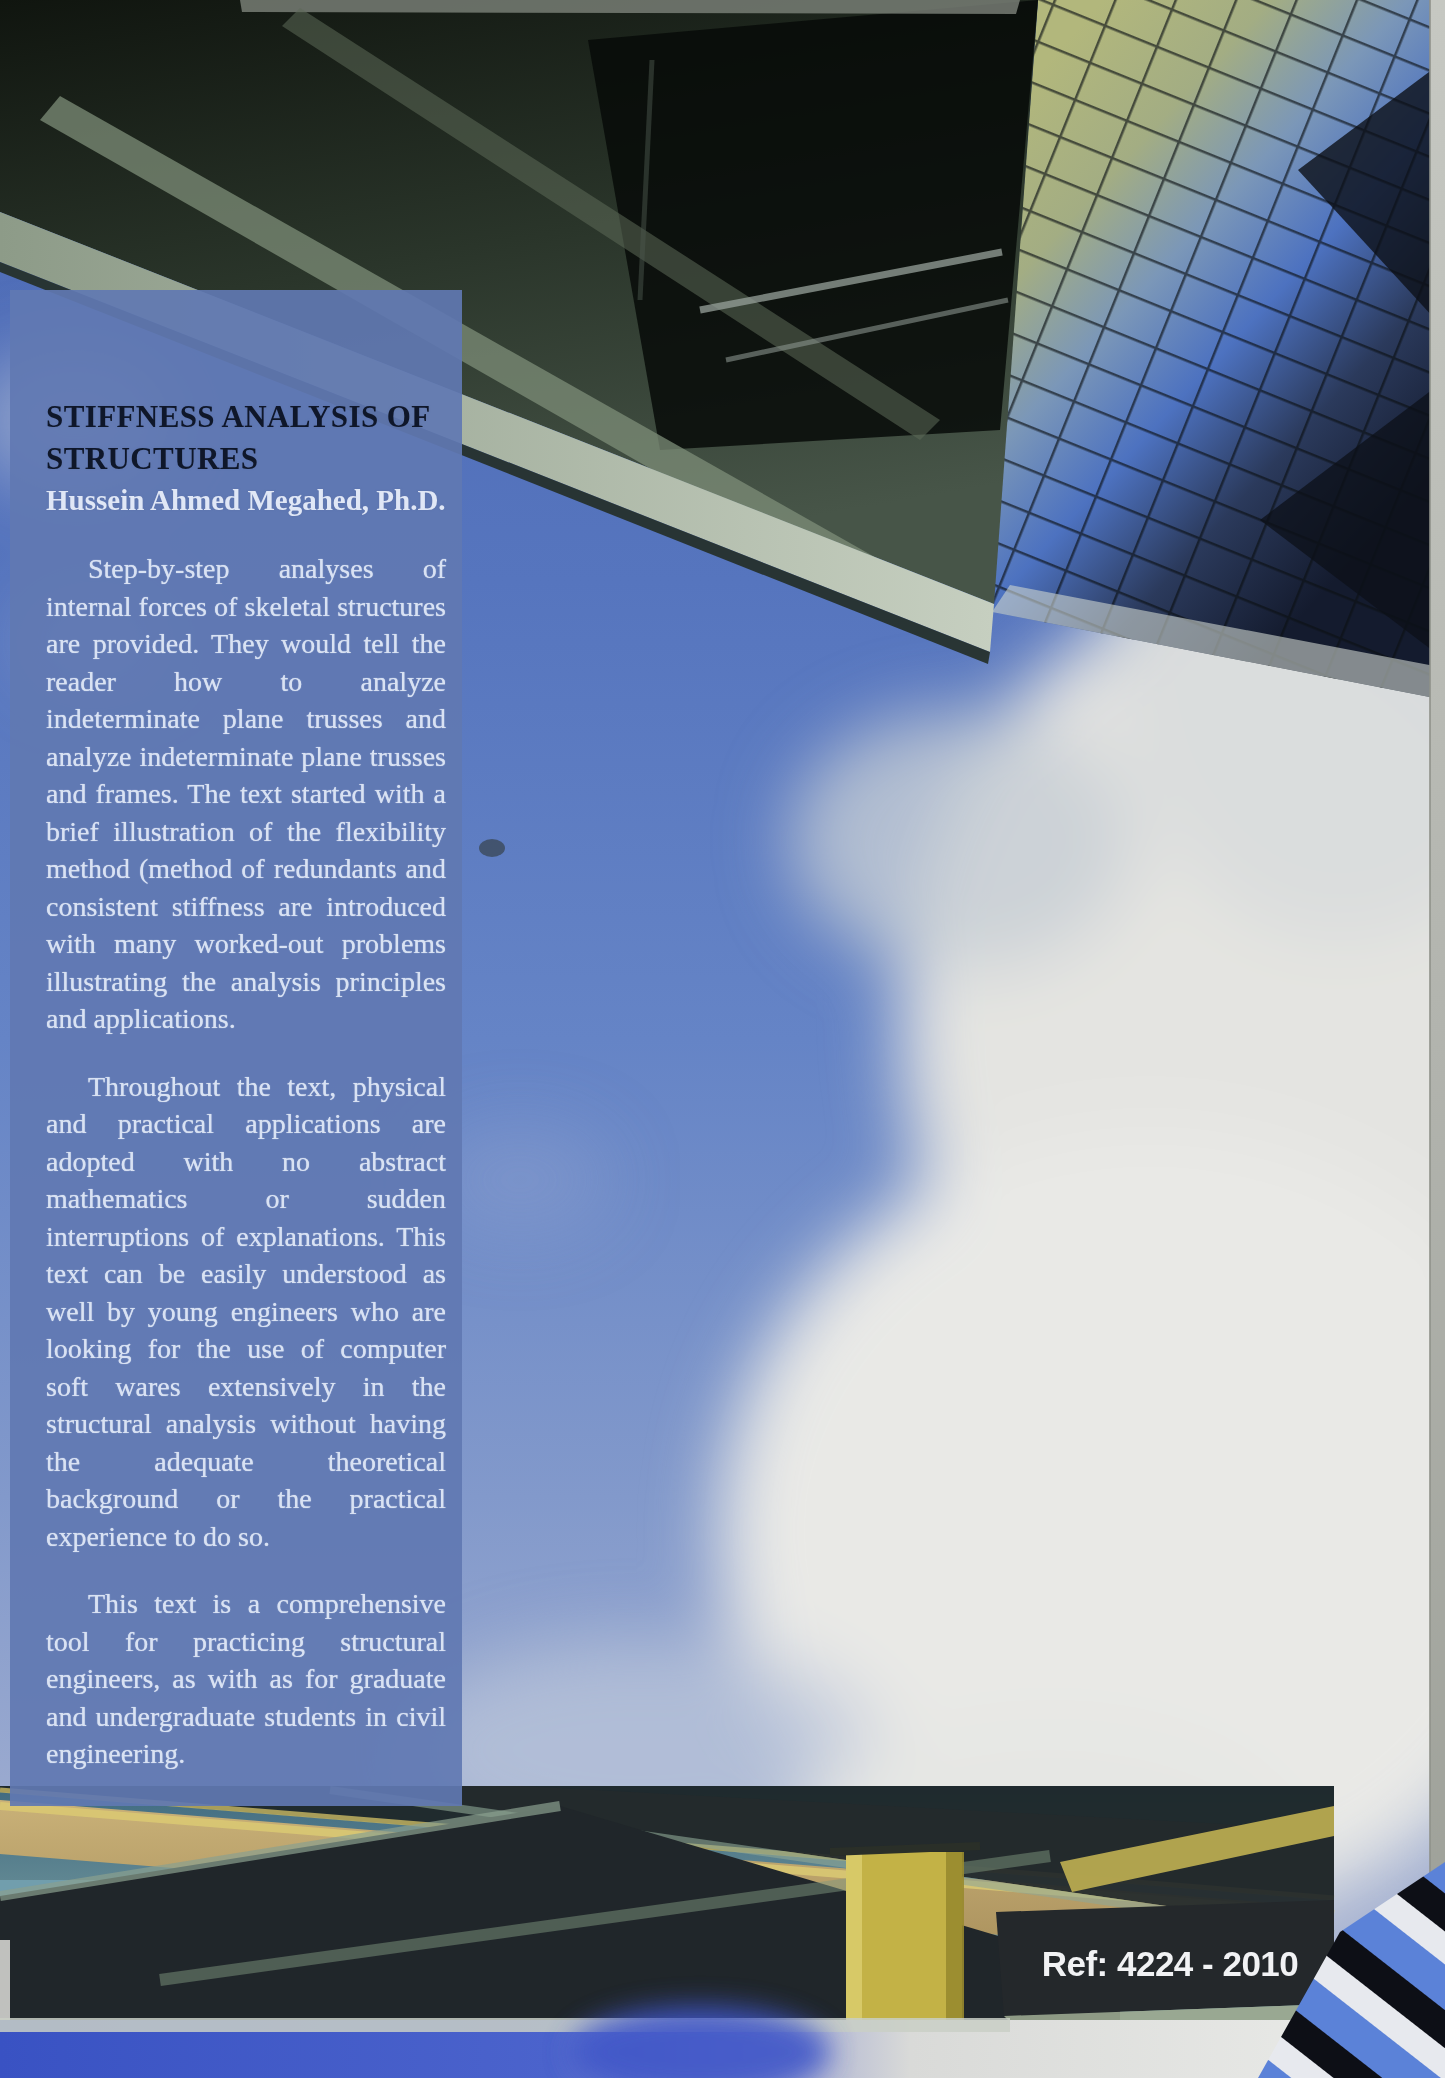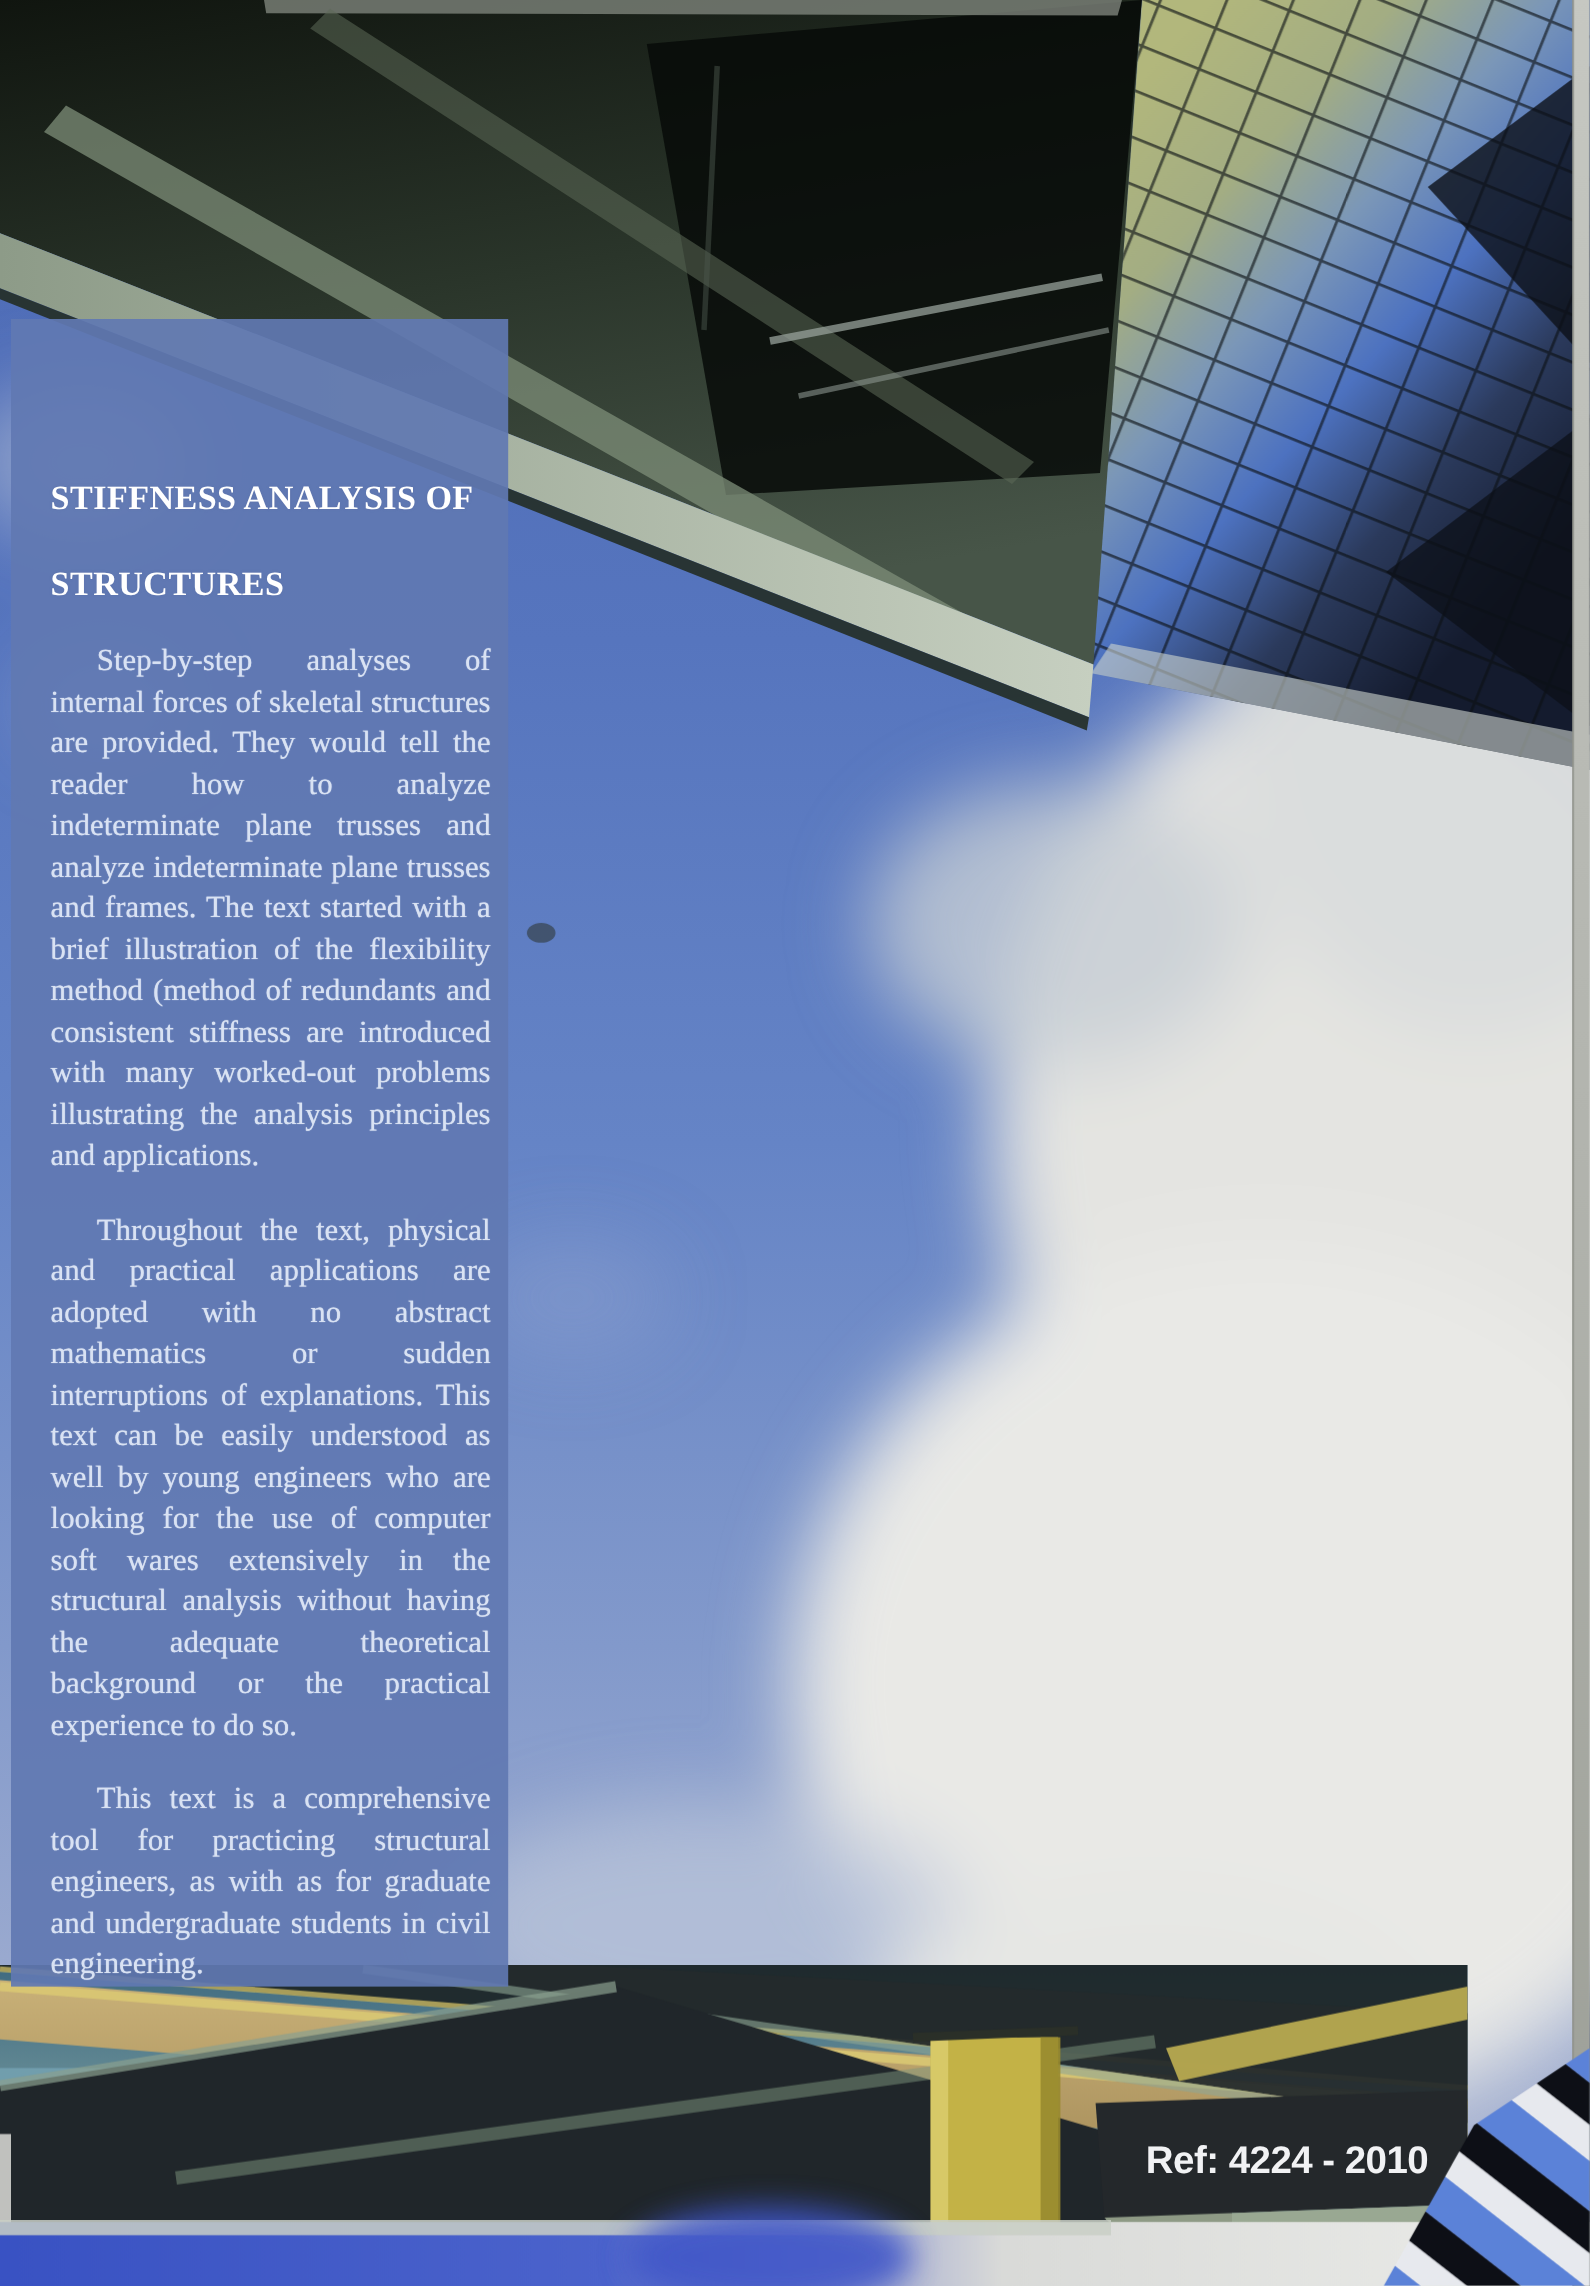--- a/index.html
+++ b/index.html
@@ -7,21 +7,21 @@
   .art{position:absolute;inset:0;width:100%;height:100%;display:block;}
   
   .panel{
     position:absolute;left:10px;top:290px;width:452px;height:1516px;
     background:rgba(97,120,178,0.92);
     box-sizing:border-box;
     padding:106px 16px 0 36px;
   }
   .title-line{
     font-weight:bold;font-size:31px;line-height:42px;letter-spacing:.4px;
-    color:#ffffff;text-shadow:0 0 2px rgba(90,110,160,.6);margin-top:36px;
+    color:#0f172a;text-shadow:0 0 2px rgba(90,110,160,.6);
   }
   .author{
     font-weight:bold;font-size:29px;line-height:40px;color:#e0e7f6;
     text-shadow:0 0 2px rgba(90,110,160,.6);
   }
   .blurb p{
     margin:30px 0 0 0;font-size:28px;line-height:37.5px;text-align:justify;
     color:#d9e2f3;text-shadow:0 0 1px #cfd9ee;
   }
   .blurb p.indent{text-indent:42px;}
@@ -168,20 +168,21 @@
 
     <rect x="1430" y="0" width="15" height="2078" fill="url(#edgeGrad)"></rect>
     <path d="M1430,0 V2078" stroke="#8e9189" stroke-width="2" opacity=".8" fill="none"></path>
 
     <polygon points="1340,1932 1445,1862 1445,2078 1258,2078" fill="url(#stripePat)"></polygon>
   </svg>
 
   <div class="panel">
     <div class="title-line">STIFFNESS ANALYSIS OF</div>
     <div class="title-line">STRUCTURES</div>
+    <div class="author">Hussein Ahmed Megahed, Ph.D.</div>
     <div class="blurb">
       <p class="indent">Step-by-step analyses of internal forces of skeletal structures are provided. They would tell the reader how to analyze indeterminate plane trusses and analyze indeterminate plane trusses and frames. The text started with a brief illustration of the flexibility method (method of redundants and consistent stiffness are introduced with many worked-out problems illustrating the analysis principles and applications.</p>
       <p class="indent">Throughout the text, physical and practical applications are adopted with no abstract mathematics or sudden interruptions of explanations. This text can be easily understood as well by young engineers who are looking for the use of computer soft wares extensively in the structural analysis without having the adequate theoretical background or the practical experience to do so.</p>
       <p class="indent">This text is a comprehensive tool for practicing structural engineers, as with as for graduate and undergraduate students in civil engineering.</p>
     </div>
   </div>
 
   <div class="ref-label">Ref: 4224 - 2010</div>
 
 </div>

